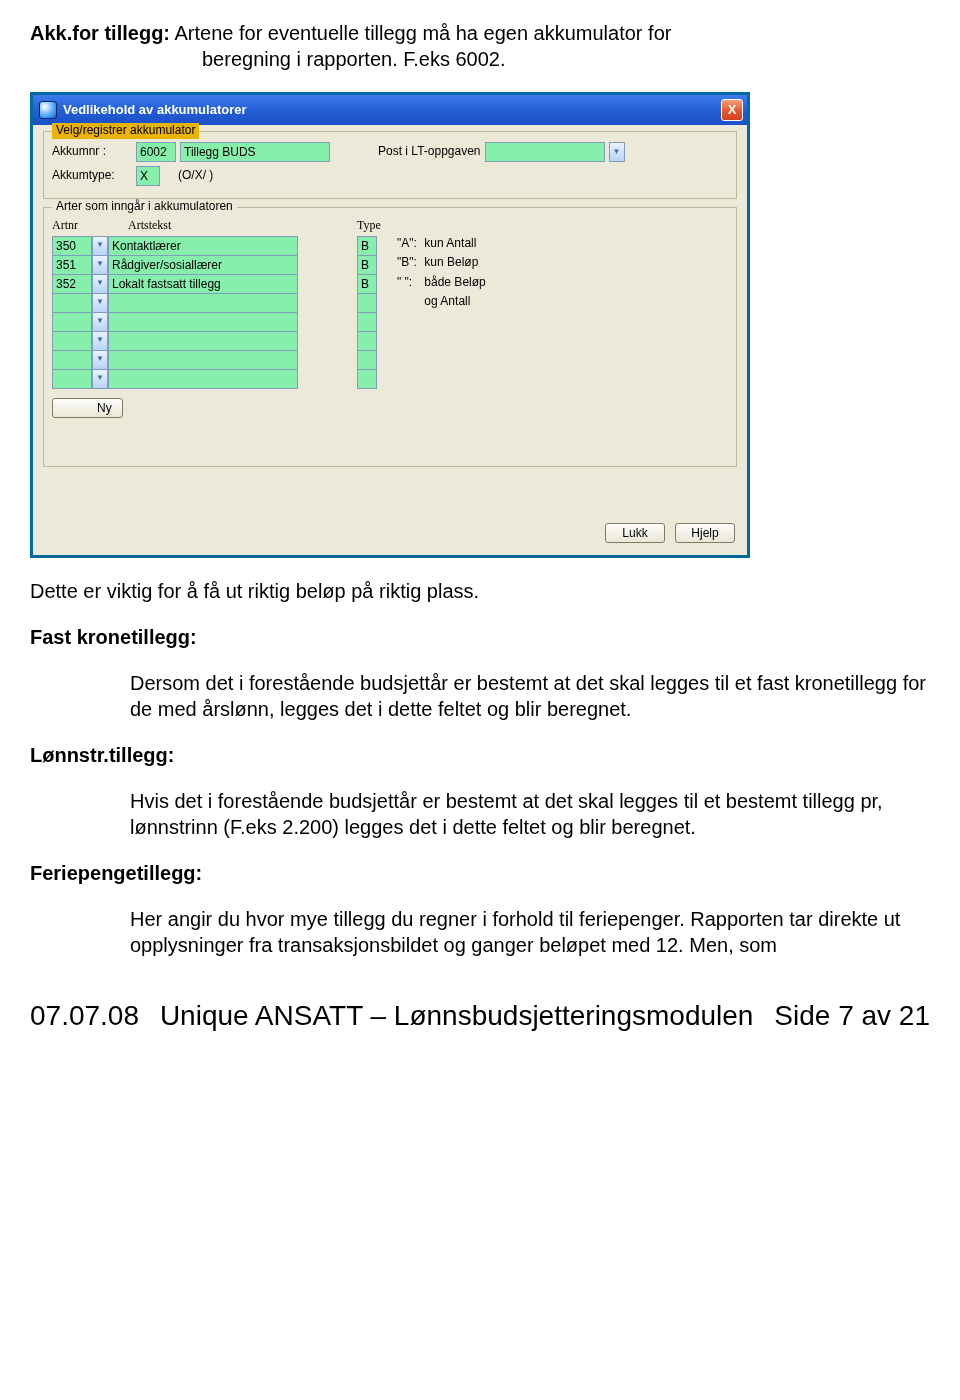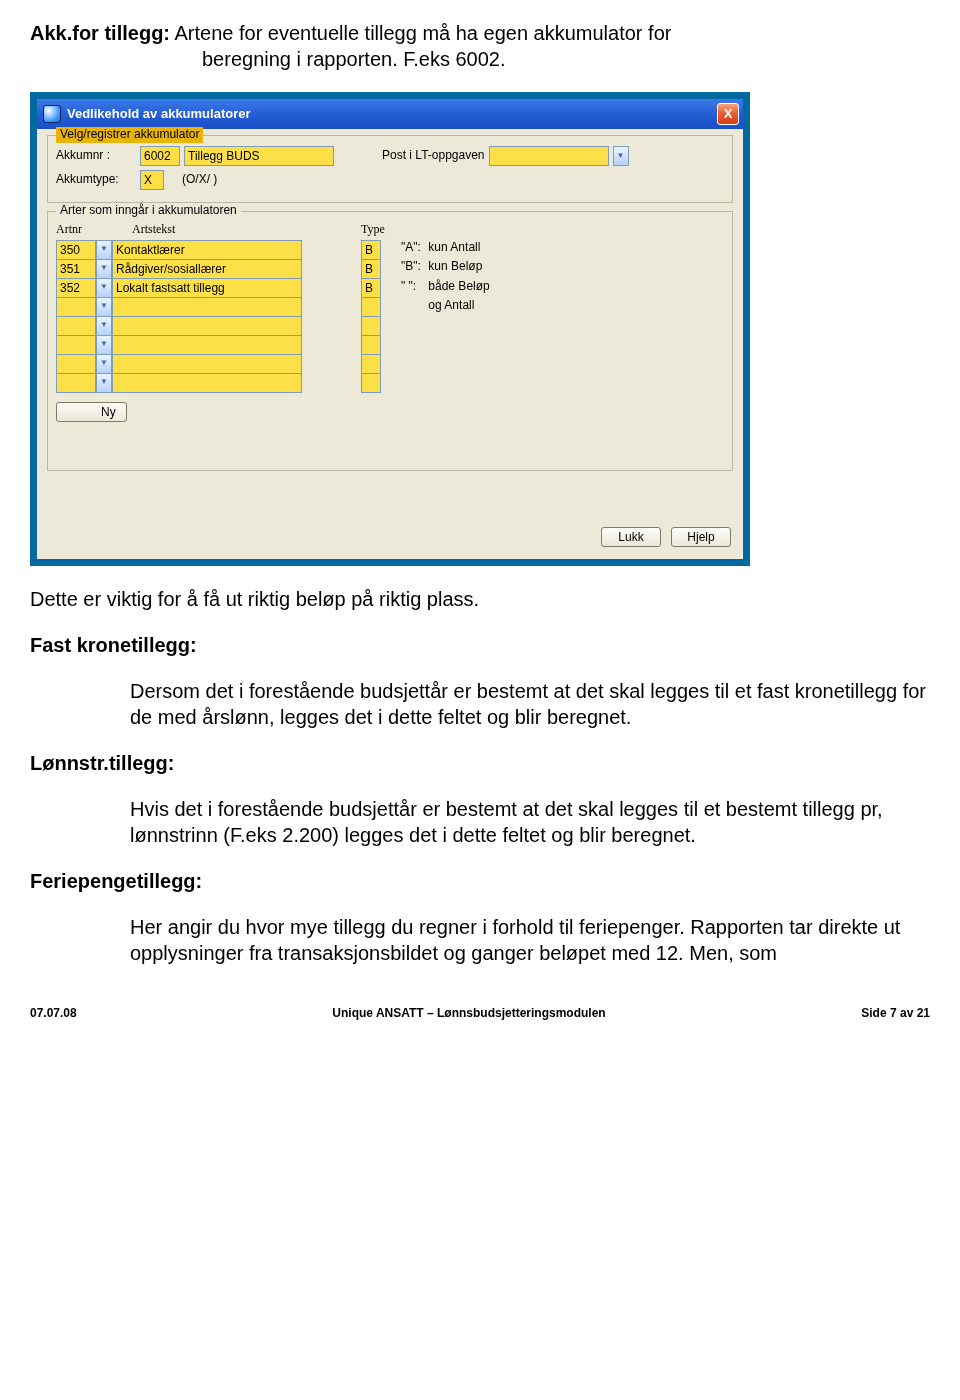--- a/index.html
+++ b/index.html
@@ -11,21 +11,21 @@
     background: #fff;
     color: #000;
     font-size: 20px;
     line-height: 1.3;
   }
   .para1 { margin-bottom: 20px; }
   .label-bold { font-weight: bold; }
   .indent { padding-left: 172px; }
   .dialog {
     width: 720px;
-    border: 7px solid #0369a1;
+    border: 3px solid #0369a1;
     font-family: Tahoma, sans-serif;
     font-size: 12px;
     color: #000;
     background: #ece9d8;
     margin-bottom: 20px;
   }
   .titlebar {
     background: linear-gradient(to bottom, #3c7bea 0%, #255ed6 50%, #1a4fc7 100%);
     height: 30px;
     display: flex;
@@ -54,21 +54,21 @@
   .dlg-body { padding: 6px 10px 10px 10px; position: relative; min-height: 430px; }
   .group {
     border: 1px solid #b9b9a3;
     padding: 10px 8px 8px 8px;
     margin-bottom: 8px;
     position: relative;
   }
   .row { display: flex; align-items: center; margin-bottom: 4px; gap: 4px; }
   .lbl { width: 80px; }
   .inp {
-    background: #fde047;
+    background: #86efac;
     border: 1px solid #7f9db9;
     height: 20px;
     padding: 1px 3px;
     font-size: 12px;
     font-family: Tahoma, sans-serif;
   }
   .inp.num { width: 40px; }
   .inp.short { width: 24px; text-align: left; }
   .inp.name { width: 150px; }
   .dd-btn {
@@ -103,24 +103,23 @@
     text-align: center;
   }
   .btn-row { position: absolute; bottom: 12px; right: 12px; display: flex; gap: 10px; }
   .btn-ny { margin-top: 10px; padding-left: 44px; }
   .para { margin: 20px 0; }
   .section-label { font-weight: bold; display: block; margin-bottom: 14px; }
   .indent2 { padding-left: 100px; }
   .footer {
     display: flex;
     justify-content: space-between;
-    font-size: 12px;
+    font-size: 28px;
     margin-top: 40px;
     border-top: none;
-    font-weight: bold;
   }
 </style>
 </head>
 <body>
 
 <div class="para1">
   <span class="label-bold">Akk.for tillegg:</span>
   <span>Artene for eventuelle tillegg må ha egen akkumulator for</span><br>
   <span class="indent">beregning i rapporten. F.eks 6002.</span>
 </div>

